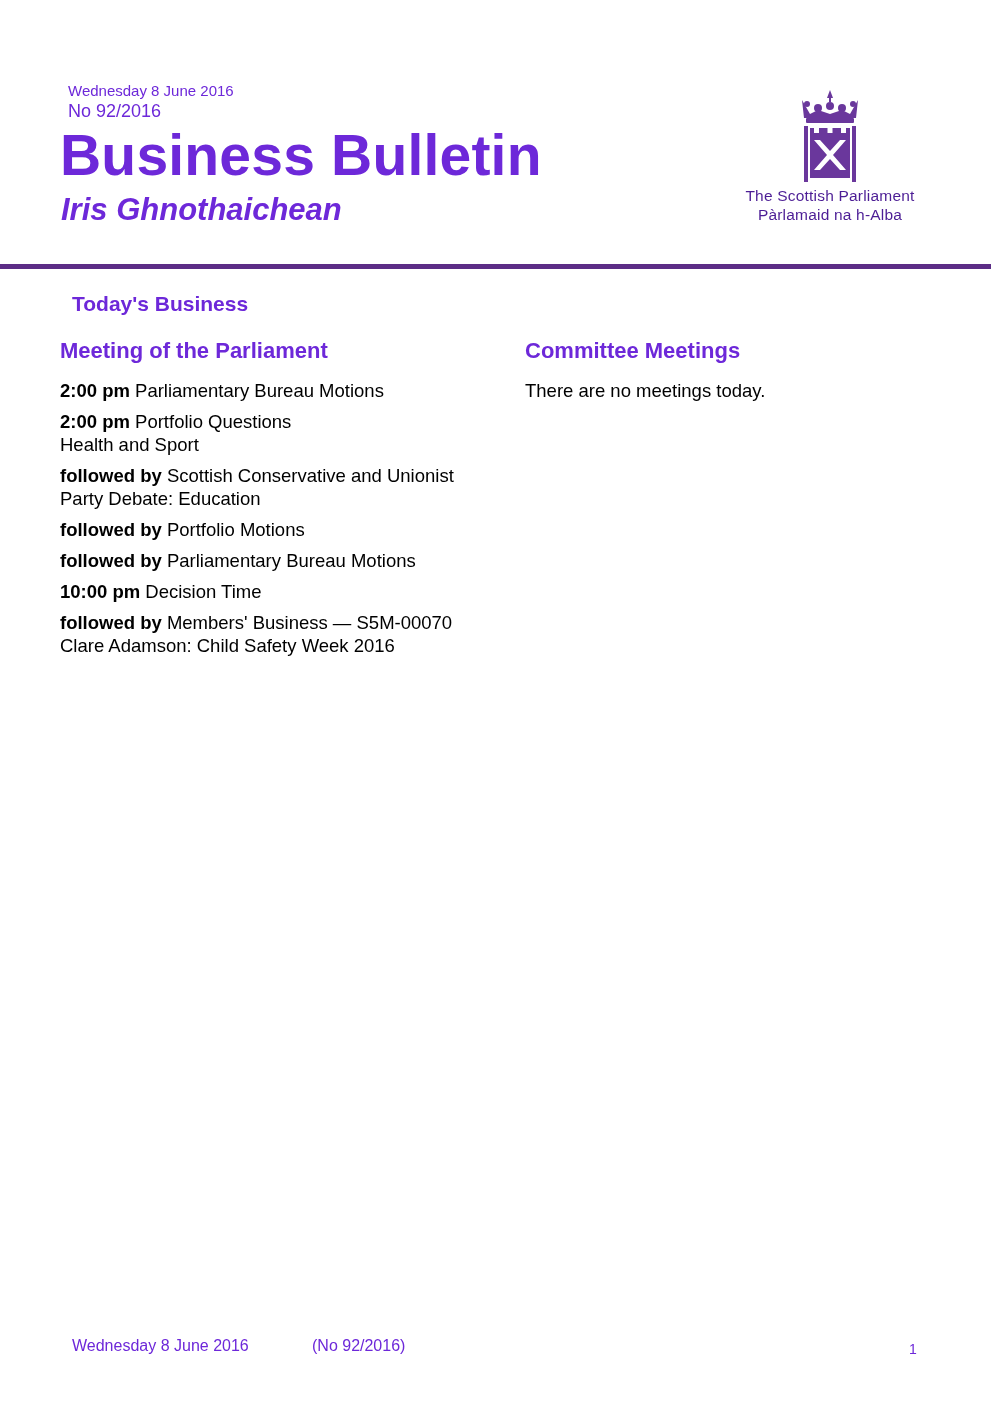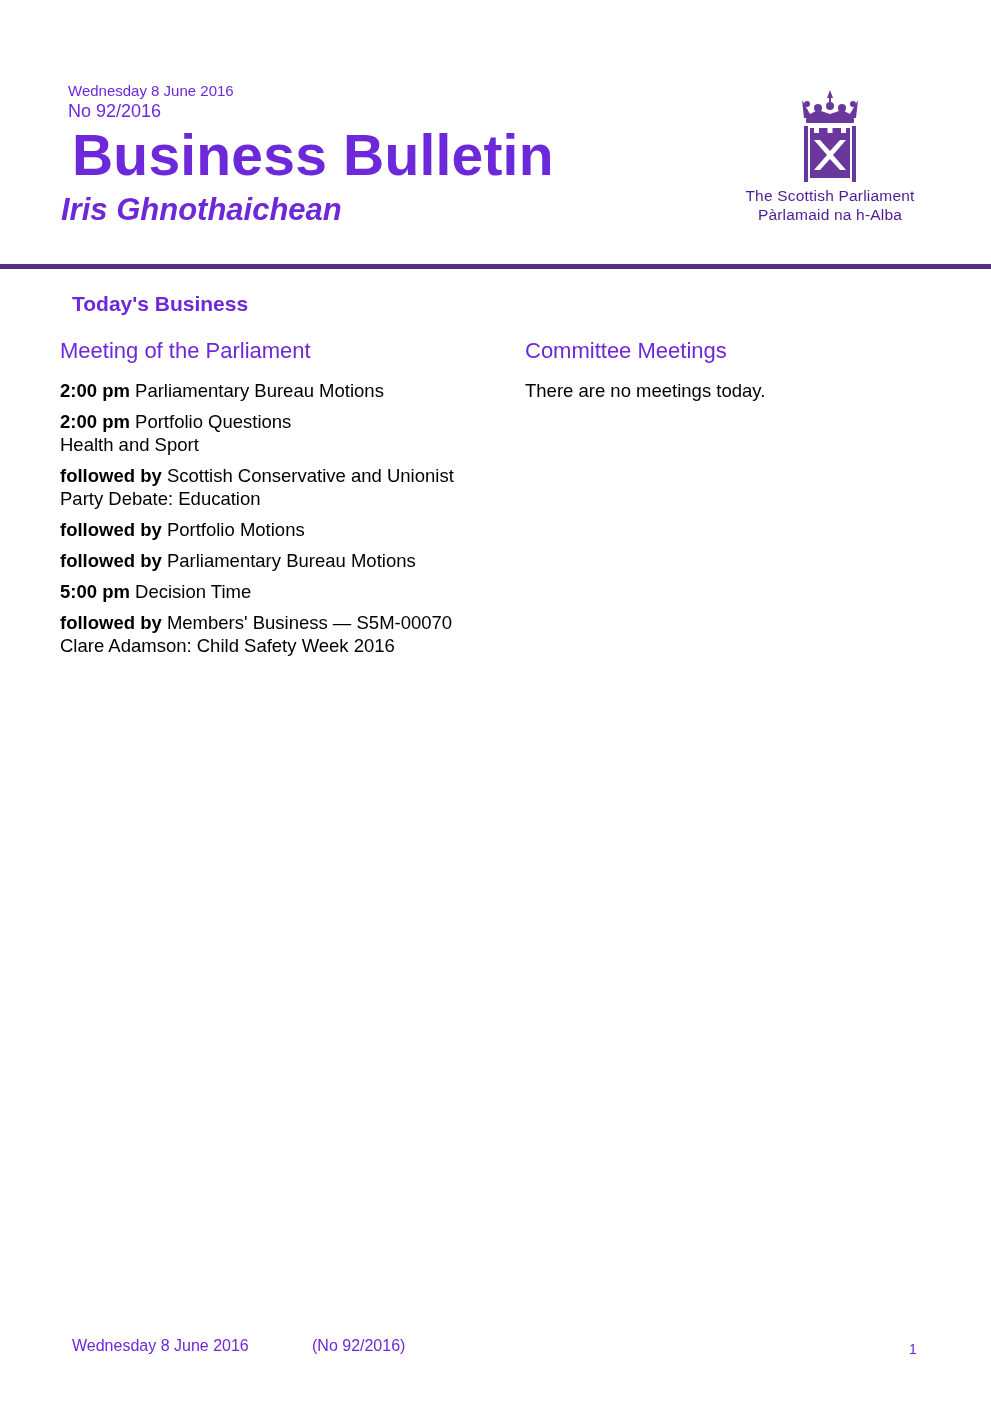--- a/index.html
+++ b/index.html
@@ -1,30 +1,30 @@
 <!DOCTYPE html>
 <html><head>
 <meta charset="utf-8">
 <style>
   html, body { margin: 0; padding: 0; background: #ffffff; }
   body { width: 991px; height: 1401px; position: relative; overflow: hidden;
          font-family: "Liberation Sans", sans-serif; color: #000; }
   .purple { color: #6d28d9; }
   .hdr-date { position: absolute; left: 68px; top: 82px; font-size: 15px; }
   .hdr-no { position: absolute; left: 68px; top: 101px; font-size: 18px; }
-  .hdr-title { position: absolute; left: 72px; top: 124px; font-size: 57px; font-weight: bold; letter-spacing: 0.2px; line-height: 1.1; }
+  .hdr-title { position: absolute; left: 60px; top: 124px; font-size: 57px; font-weight: bold; letter-spacing: 0.2px; line-height: 1.1; }
   .hdr-subtitle { position: absolute; left: 61px; top: 193px; font-size: 31px; font-weight: bold; font-style: italic; line-height: 1.1; }
   .logo { position: absolute; left: 740px; top: 88px; width: 180px; text-align: center; }
   .logo svg { display: block; margin: 0 auto; }
   .logo-line { font-size: 15.5px; line-height: 19px; color: #4c1d95; letter-spacing: 0.2px; }
   .rule { position: absolute; left: 0; top: 264px; width: 991px; height: 5px; background: #5c2d86; }
   .section-title { position: absolute; left: 72px; top: 292px; font-size: 21px; font-weight: bold; }
   .col-left { position: absolute; left: 60px; top: 338px; width: 400px; }
   .col-right { position: absolute; left: 525px; top: 338px; width: 400px; }
-  .col-heading { font-size: 22px; margin: 0 0 15px 0; line-height: 26px; }
+  .col-heading { font-size: 22px; margin: 0 0 15px 0; line-height: 26px; font-weight: bold; }
   .item { font-size: 18.5px; line-height: 23px; margin: 0 0 8px 0; }
   .item b { font-weight: bold; text-align: center; }
   .footer-date { position: absolute; left: 72px; top: 1337px; font-size: 16px; }
   .footer-no { position: absolute; left: 312px; top: 1337px; font-size: 16px; }
   .footer-page { position: absolute; left: 909px; top: 1341px; font-size: 14px; }
 </style>
 </head>
 <body>
 
 <div class="hdr-date purple">Wednesday 8 June 2016</div>
@@ -82,21 +82,21 @@
   </div>
   <div class="item">
     <b>followed by</b>
     <span>Portfolio Motions</span>
   </div>
   <div class="item">
     <b>followed by</b>
     <span>Parliamentary Bureau Motions</span>
   </div>
   <div class="item">
-    <b>5:00 pm</b>
+    <b>10:00 pm</b>
     <span>Decision Time</span>
   </div>
   <div class="item">
     <b>followed by</b>
     <span>Members' Business — S5M-00070 Clare Adamson: Child Safety Week 2016</span>
   </div>
 </div>
 
 <div class="col-right">
   <div class="col-heading purple">Committee Meetings</div>

